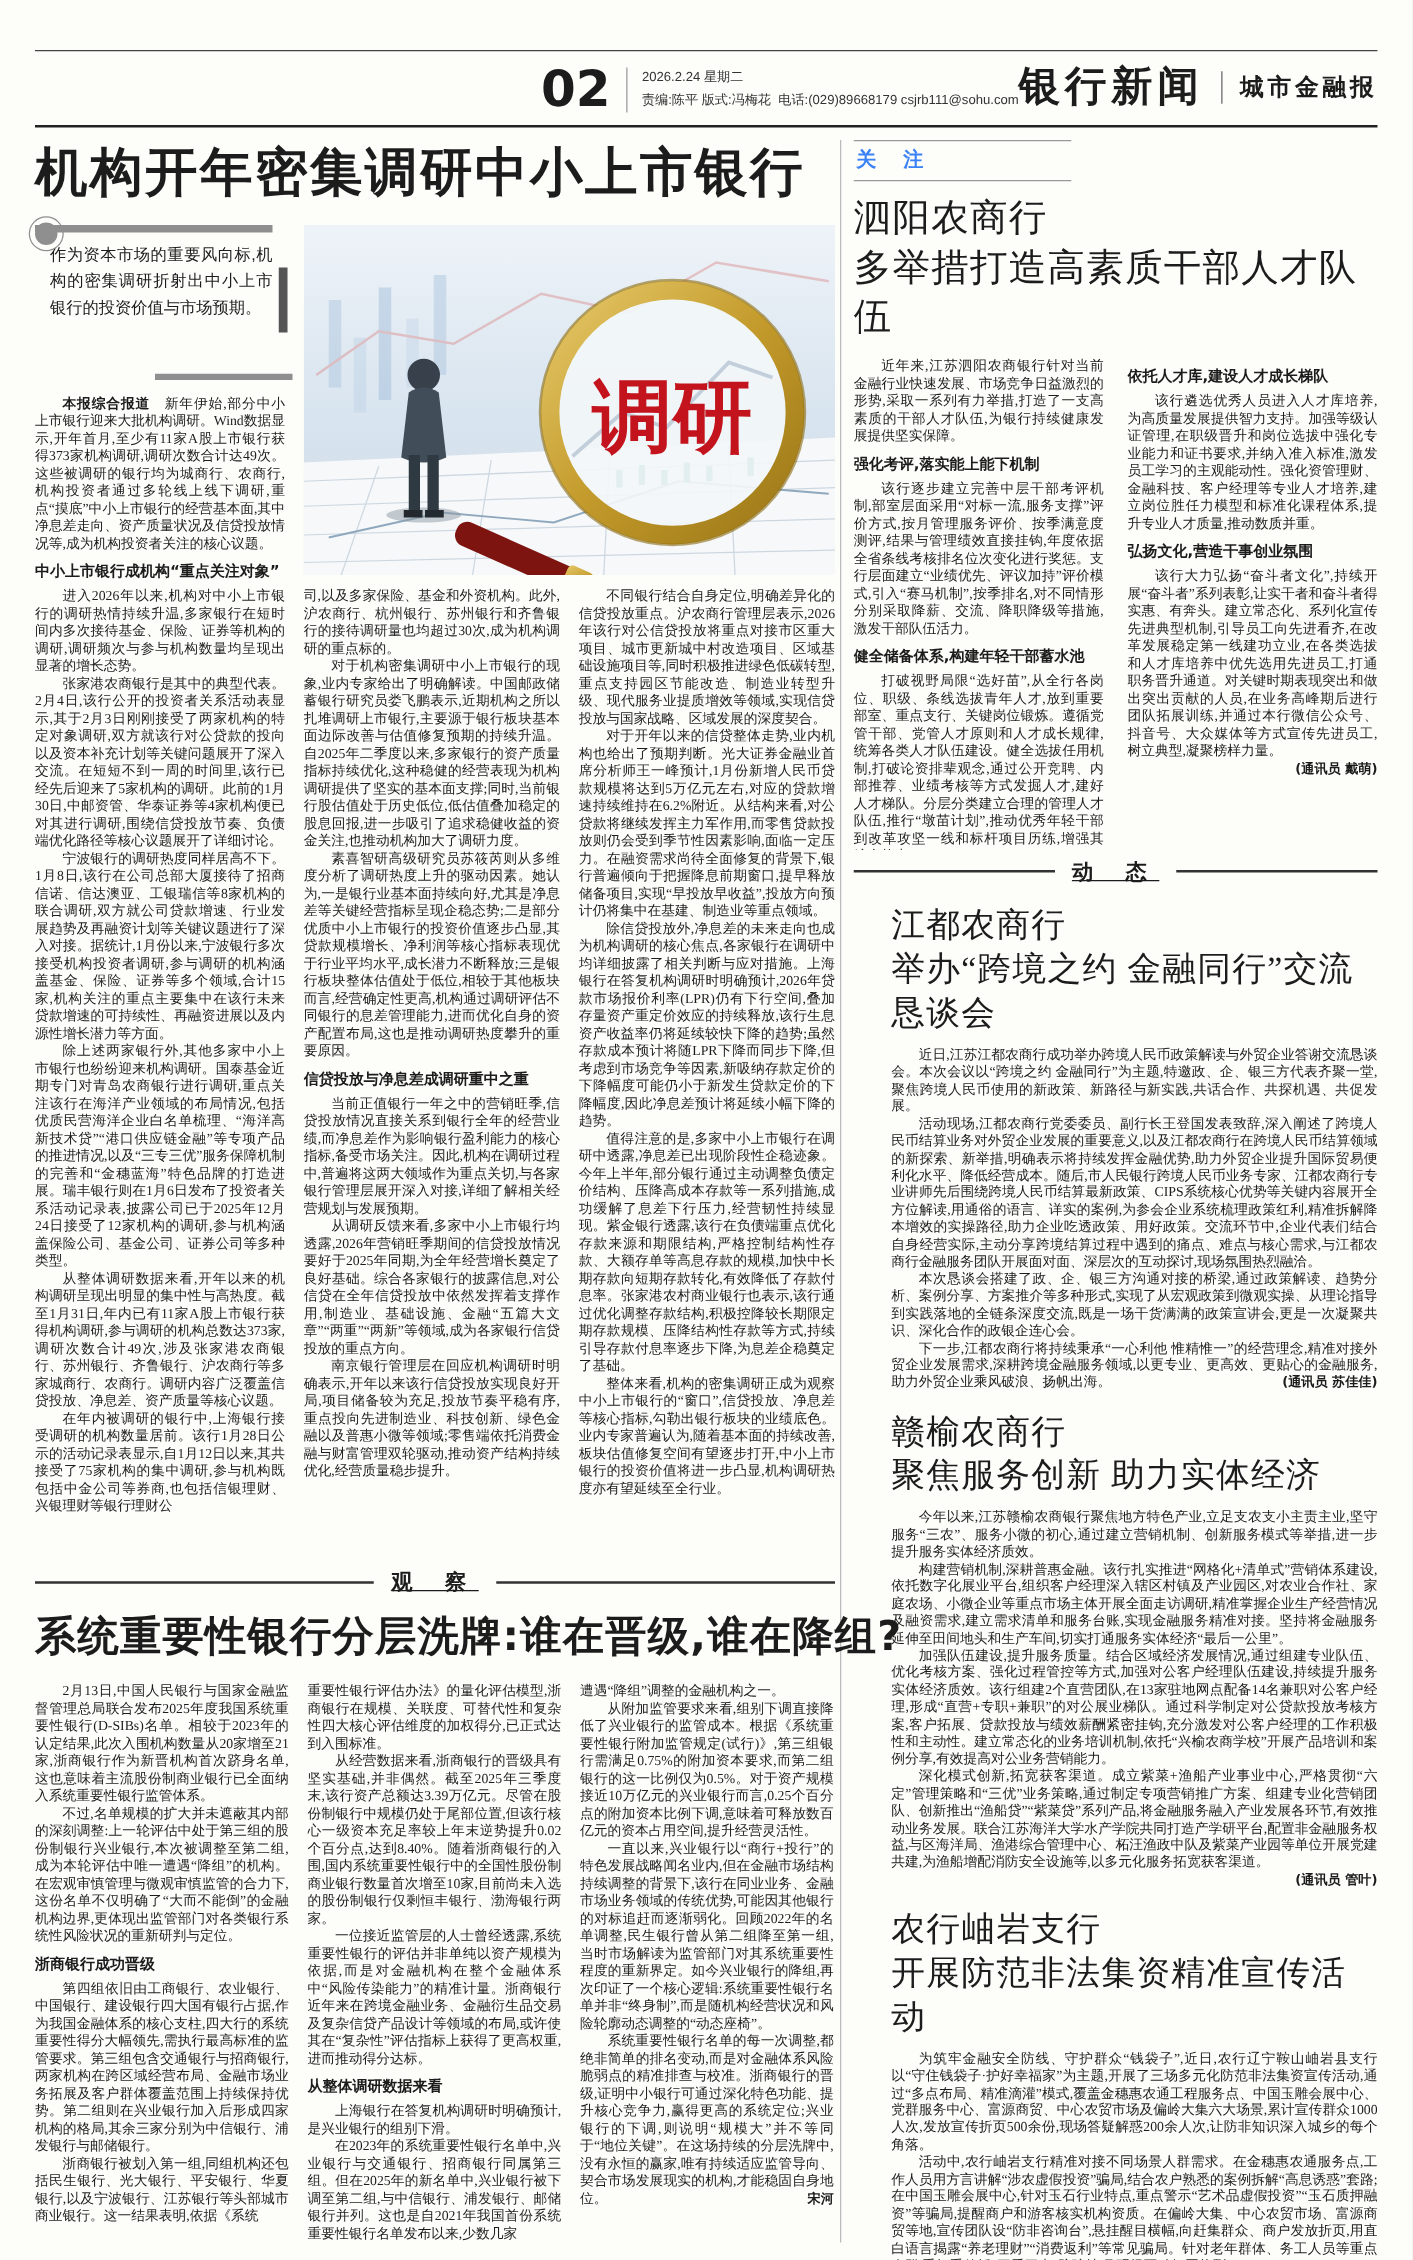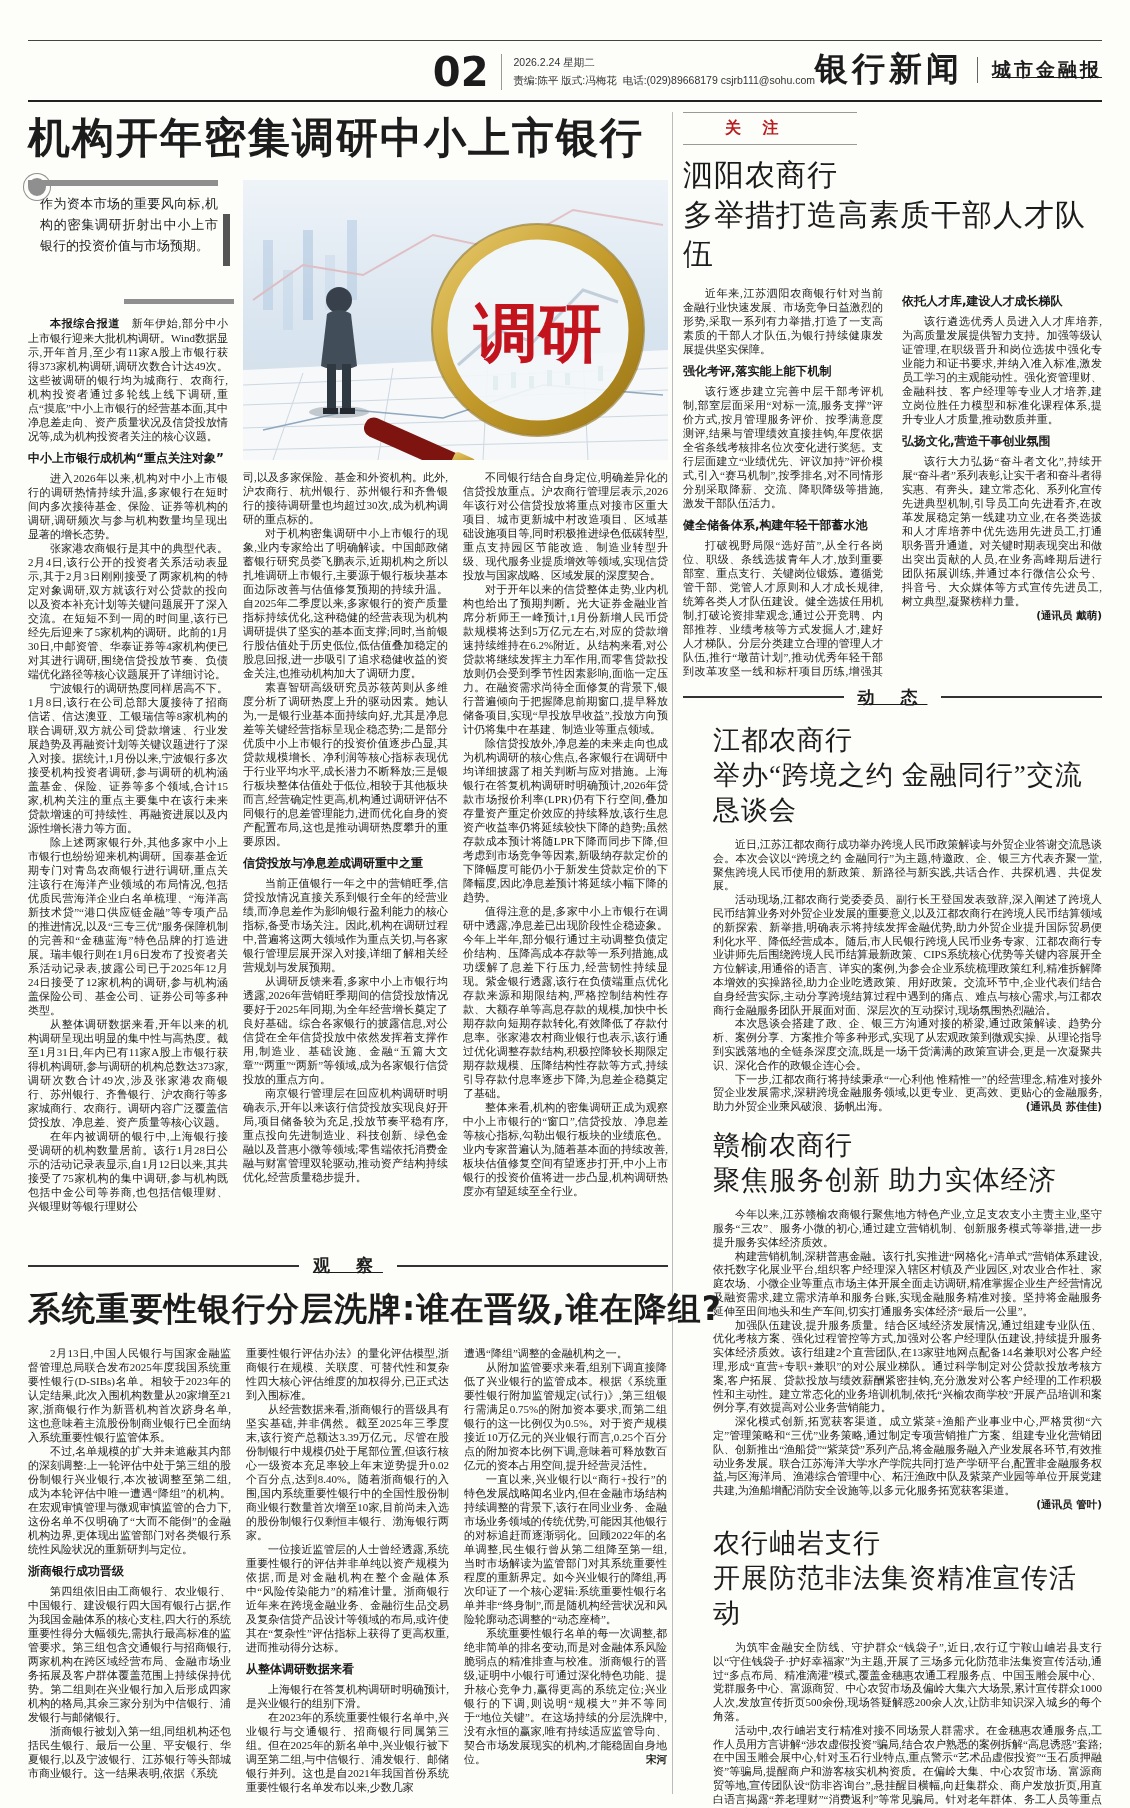--- a/index.html
+++ b/index.html
@@ -8,21 +8,21 @@
   
   .masthead{position:absolute;left:28px;right:28px;top:40px;}
   .rule-thin{height:1px;background:#444;}
   .mast-row{display:flex;align-items:flex-end;justify-content:flex-end;padding:6px 0 8px 0;}
   .mast-left{display:flex;align-items:center;gap:12px;}
   .pageno{font-family:"DejaVu Sans","Liberation Sans",sans-serif;font-weight:900;font-size:40px;line-height:1;}
   .mast-meta{border-left:1px solid #999;padding-left:12px;font-family:"Liberation Sans","DejaVu Sans",sans-serif;
              font-size:10.5px;color:#333;line-height:1.7;}
   .mast-right{display:flex;align-items:center;gap:14px;}
   .section-title{font-family:"DejaVu Sans","Liberation Sans",sans-serif;font-weight:900;font-size:33px;letter-spacing:4px;}
-  .paper-title{border-left:1px solid #666;padding-left:14px;font-weight:700;font-size:19px;letter-spacing:3px;text-decoration:underline;}
+  .paper-title{border-left:1px solid #666;padding-left:14px;font-weight:700;font-size:19px;letter-spacing:3px;}
   .rule-heavy{height:2px;background:#222;}
   
   .content{position:absolute;left:28px;top:108px;width:1074px;}
   .vdivider{position:absolute;left:672px;top:112px;bottom:14px;width:1px;background:#bbb;}
   .left-region{position:absolute;left:0;top:0;width:640px;}
   .right-region{position:absolute;left:655px;top:0;width:419px;}
   
   .main-headline{font-family:"DejaVu Sans","Liberation Sans",sans-serif;font-weight:900;font-size:42px;
                  letter-spacing:2px;white-space:nowrap;margin:2px 0 14px 0;}
   .main-body{display:flex;gap:15px;}
@@ -49,22 +49,22 @@
   .observe{margin-top:16px;}
   .sec-label-row{display:flex;align-items:center;gap:14px;margin:6px 0 10px 0;}
   .sec-label-row .line{flex:1;height:2px;background:#333;}
   .sec-label{font-family:"DejaVu Sans","Liberation Sans",sans-serif;font-weight:900;font-size:17px;letter-spacing:10px;text-decoration:underline;}
   .observe-headline{font-family:"DejaVu Sans","Liberation Sans",sans-serif;font-weight:900;font-size:33px;
                     letter-spacing:1px;white-space:nowrap;margin:4px 0 14px 0;}
   .observe-cols{display:flex;gap:15px;}
   .obscol{width:203px;height:452px;}
   
   .focus-label-box{width:170px;border-top:1px solid #999;border-bottom:1px solid #999;padding:5px 2px;margin:4px 0 10px 0;}
-  .focus-label{color:#b91c1c;font-family:"DejaVu Sans","Liberation Sans",sans-serif;font-weight:900;
-               font-size:16px;letter-spacing:8px;margin-left:40px;}
+  .focus-label{color:#3b82f6;font-family:"DejaVu Sans","Liberation Sans",sans-serif;font-weight:900;
+               font-size:16px;letter-spacing:8px;}
   .art-headline{font-size:30px;line-height:1.32;font-weight:500;letter-spacing:1px;margin:2px 0 12px 0;}
   .art-cols{display:flex;gap:19px;}
   .artcol{width:200px;height:394px;}
   .dongtai .sec-label-row .line{height:2px;}
   .wide-art{padding-left:30px;}
   .wide-headline{font-size:27px;line-height:1.3;font-weight:500;letter-spacing:1px;margin:14px 0 10px 0;}
   .wide-body{font-size:11px;line-height:13.8px;text-align:justify;overflow:hidden;}
   .wide-body p{margin:0;text-indent:2em;}
   
   .photo{width:100%;height:100%;display:block;}
@@ -221,21 +221,21 @@
           <div class="sec-label">观 察</div>
           <div class="line"></div>
         </div>
         <div class="observe-headline">系统重要性银行分层洗牌:谁在晋级,谁在降组?</div>
         <div class="observe-cols">
           <div class="col obscol">
               <p class="">2月13日,中国人民银行与国家金融监督管理总局联合发布2025年度我国系统重要性银行(D-SIBs)名单。相较于2023年的认定结果,此次入围机构数量从20家增至21家,浙商银行作为新晋机构首次跻身名单,这也意味着主流股份制商业银行已全面纳入系统重要性银行监管体系。</p>
               <p class="">不过,名单规模的扩大并未遮蔽其内部的深刻调整:上一轮评估中处于第三组的股份制银行兴业银行,本次被调整至第二组,成为本轮评估中唯一遭遇“降组”的机构。在宏观审慎管理与微观审慎监管的合力下,这份名单不仅明确了“大而不能倒”的金融机构边界,更体现出监管部门对各类银行系统性风险状况的重新研判与定位。</p>
               <div class="subhead">浙商银行成功晋级</div>
               <p class="">第四组依旧由工商银行、农业银行、中国银行、建设银行四大国有银行占据,作为我国金融体系的核心支柱,四大行的系统重要性得分大幅领先,需执行最高标准的监管要求。第三组包含交通银行与招商银行,两家机构在跨区域经营布局、金融市场业务拓展及客户群体覆盖范围上持续保持优势。第二组则在兴业银行加入后形成四家机构的格局,其余三家分别为中信银行、浦发银行与邮储银行。</p>
-              <p class="">浙商银行被划入第一组,同组机构还包括民生银行、最后一公里、平安银行、华夏银行,以及宁波银行、江苏银行等头部城市商业银行。这一结果表明,依据《系统</p>
+              <p class="">浙商银行被划入第一组,同组机构还包括民生银行、光大银行、平安银行、华夏银行,以及宁波银行、江苏银行等头部城市商业银行。这一结果表明,依据《系统</p>
             </div>
           <div class="col obscol">
               <p class="cont">重要性银行评估办法》的量化评估模型,浙商银行在规模、关联度、可替代性和复杂性四大核心评估维度的加权得分,已正式达到入围标准。</p>
               <p class="">从经营数据来看,浙商银行的晋级具有坚实基础,并非偶然。截至2025年三季度末,该行资产总额达3.39万亿元。尽管在股份制银行中规模仍处于尾部位置,但该行核心一级资本充足率较上年末逆势提升0.02个百分点,达到8.40%。随着浙商银行的入围,国内系统重要性银行中的全国性股份制商业银行数量首次增至10家,目前尚未入选的股份制银行仅剩恒丰银行、渤海银行两家。</p>
               <p class="">一位接近监管层的人士曾经透露,系统重要性银行的评估并非单纯以资产规模为依据,而是对金融机构在整个金融体系中“风险传染能力”的精准计量。浙商银行近年来在跨境金融业务、金融衍生品交易及复杂信贷产品设计等领域的布局,或许使其在“复杂性”评估指标上获得了更高权重,进而推动得分达标。</p>
               <div class="subhead">从整体调研数据来看</div>
               <p class="">上海银行在答复机构调研时明确预计,是兴业银行的组别下滑。</p>
               <p class="">在2023年的系统重要性银行名单中,兴业银行与交通银行、招商银行同属第三组。但在2025年的新名单中,兴业银行被下调至第二组,与中信银行、浦发银行、邮储银行并列。这也是自2021年我国首份系统重要性银行名单发布以来,少数几家</p>
             </div>
           <div class="col obscol">

